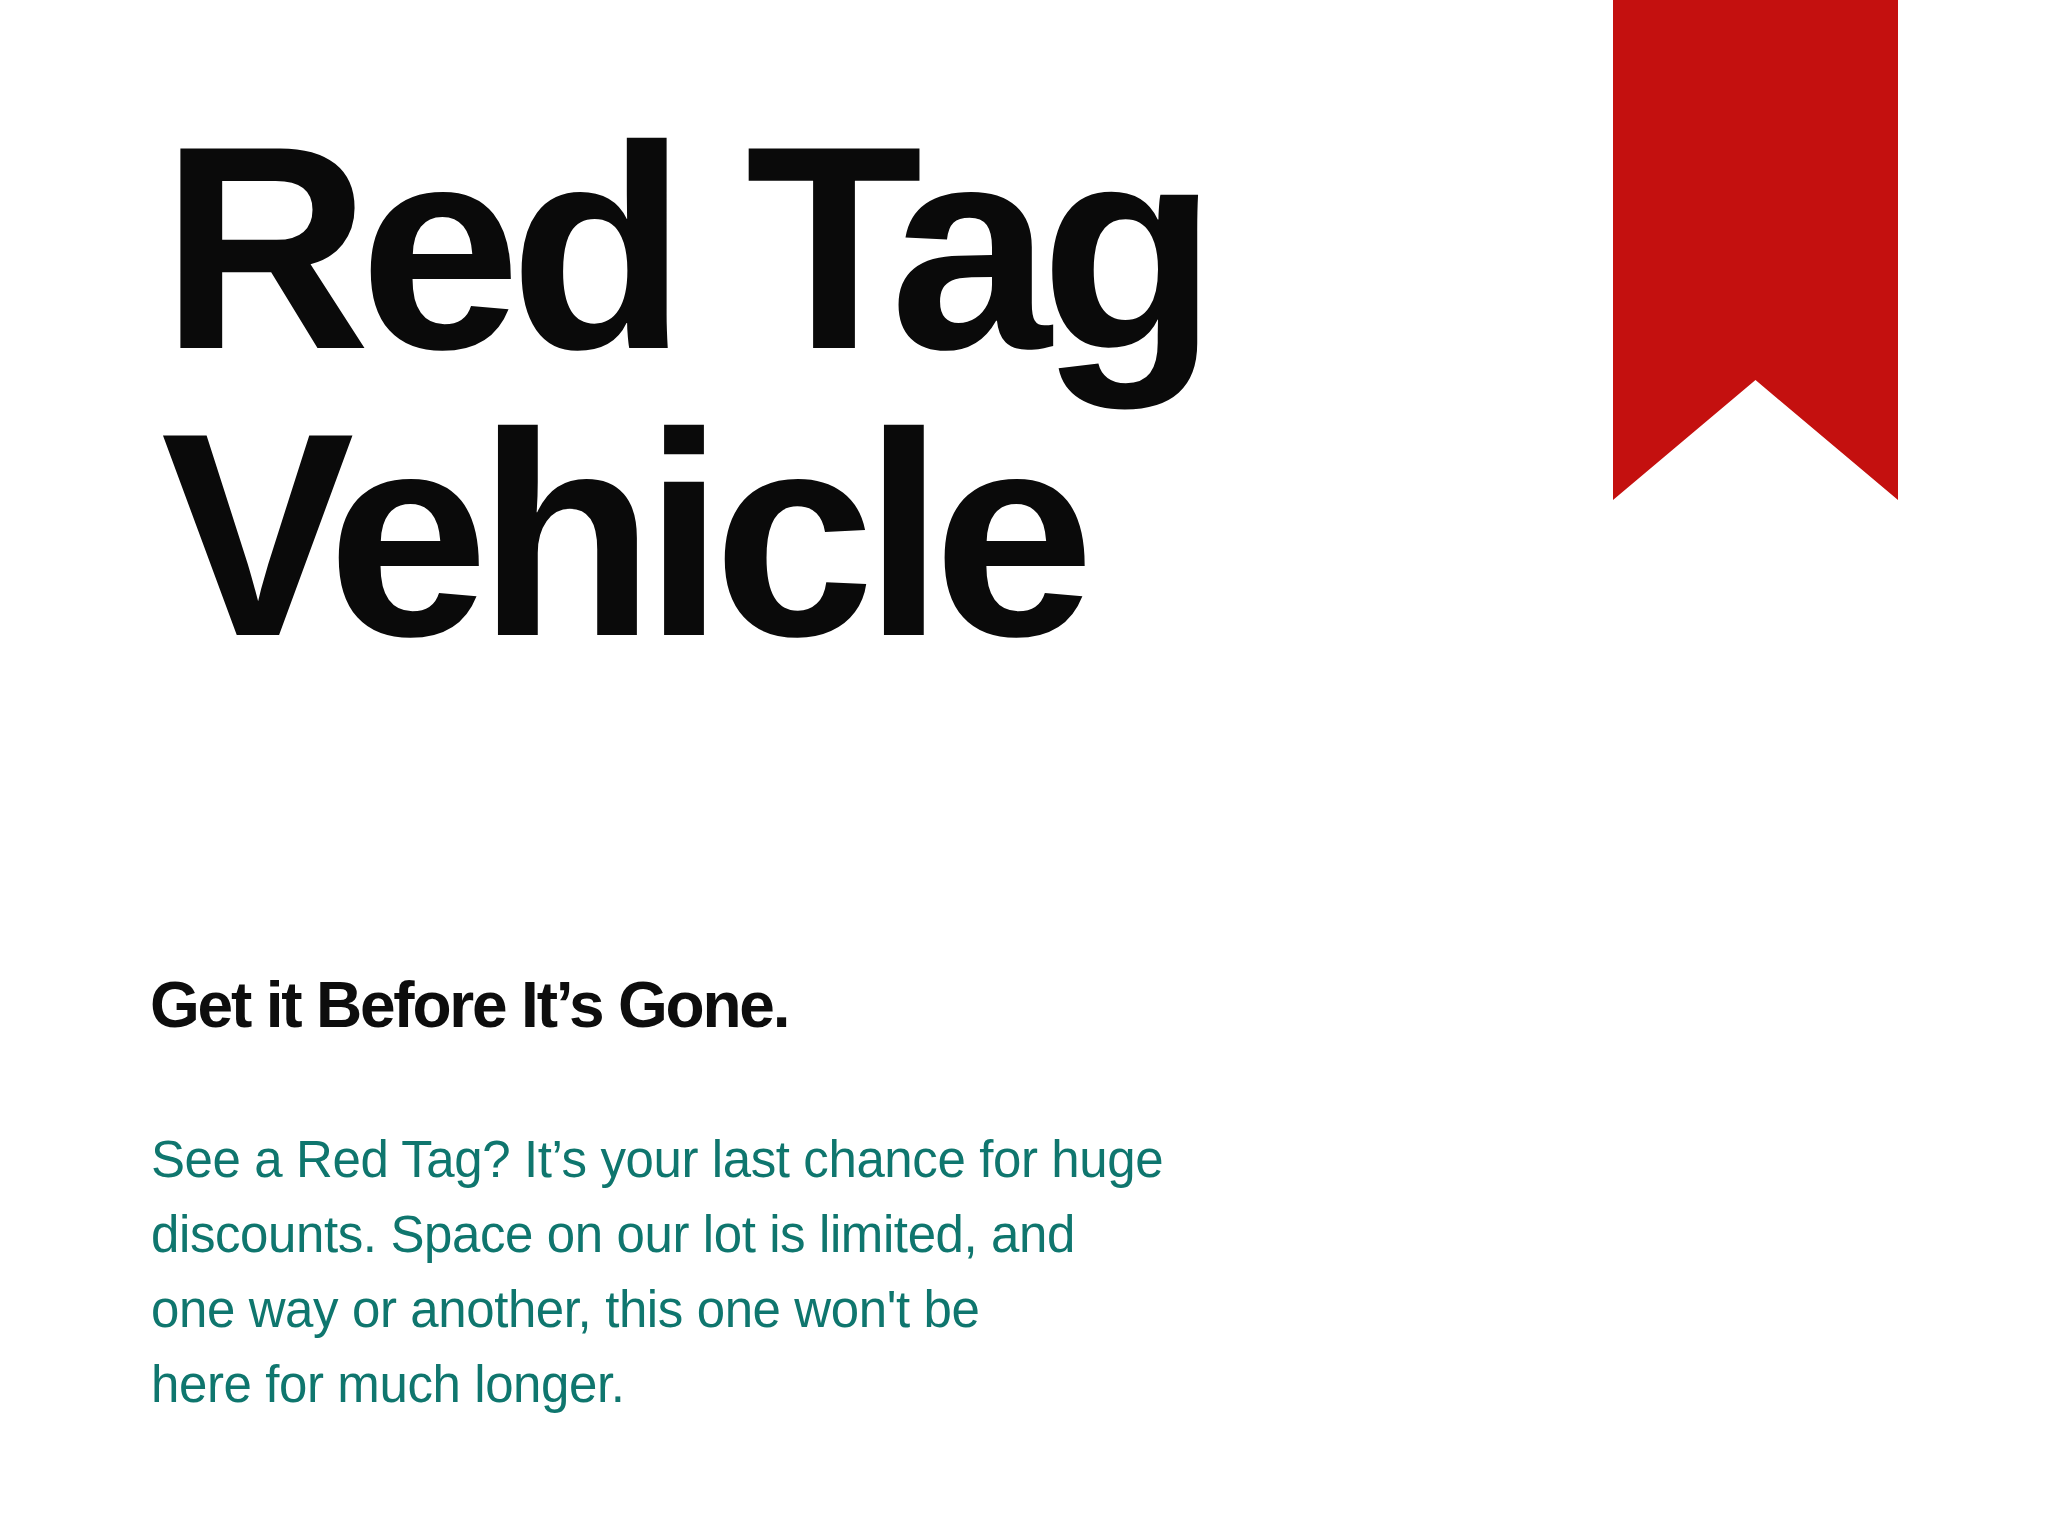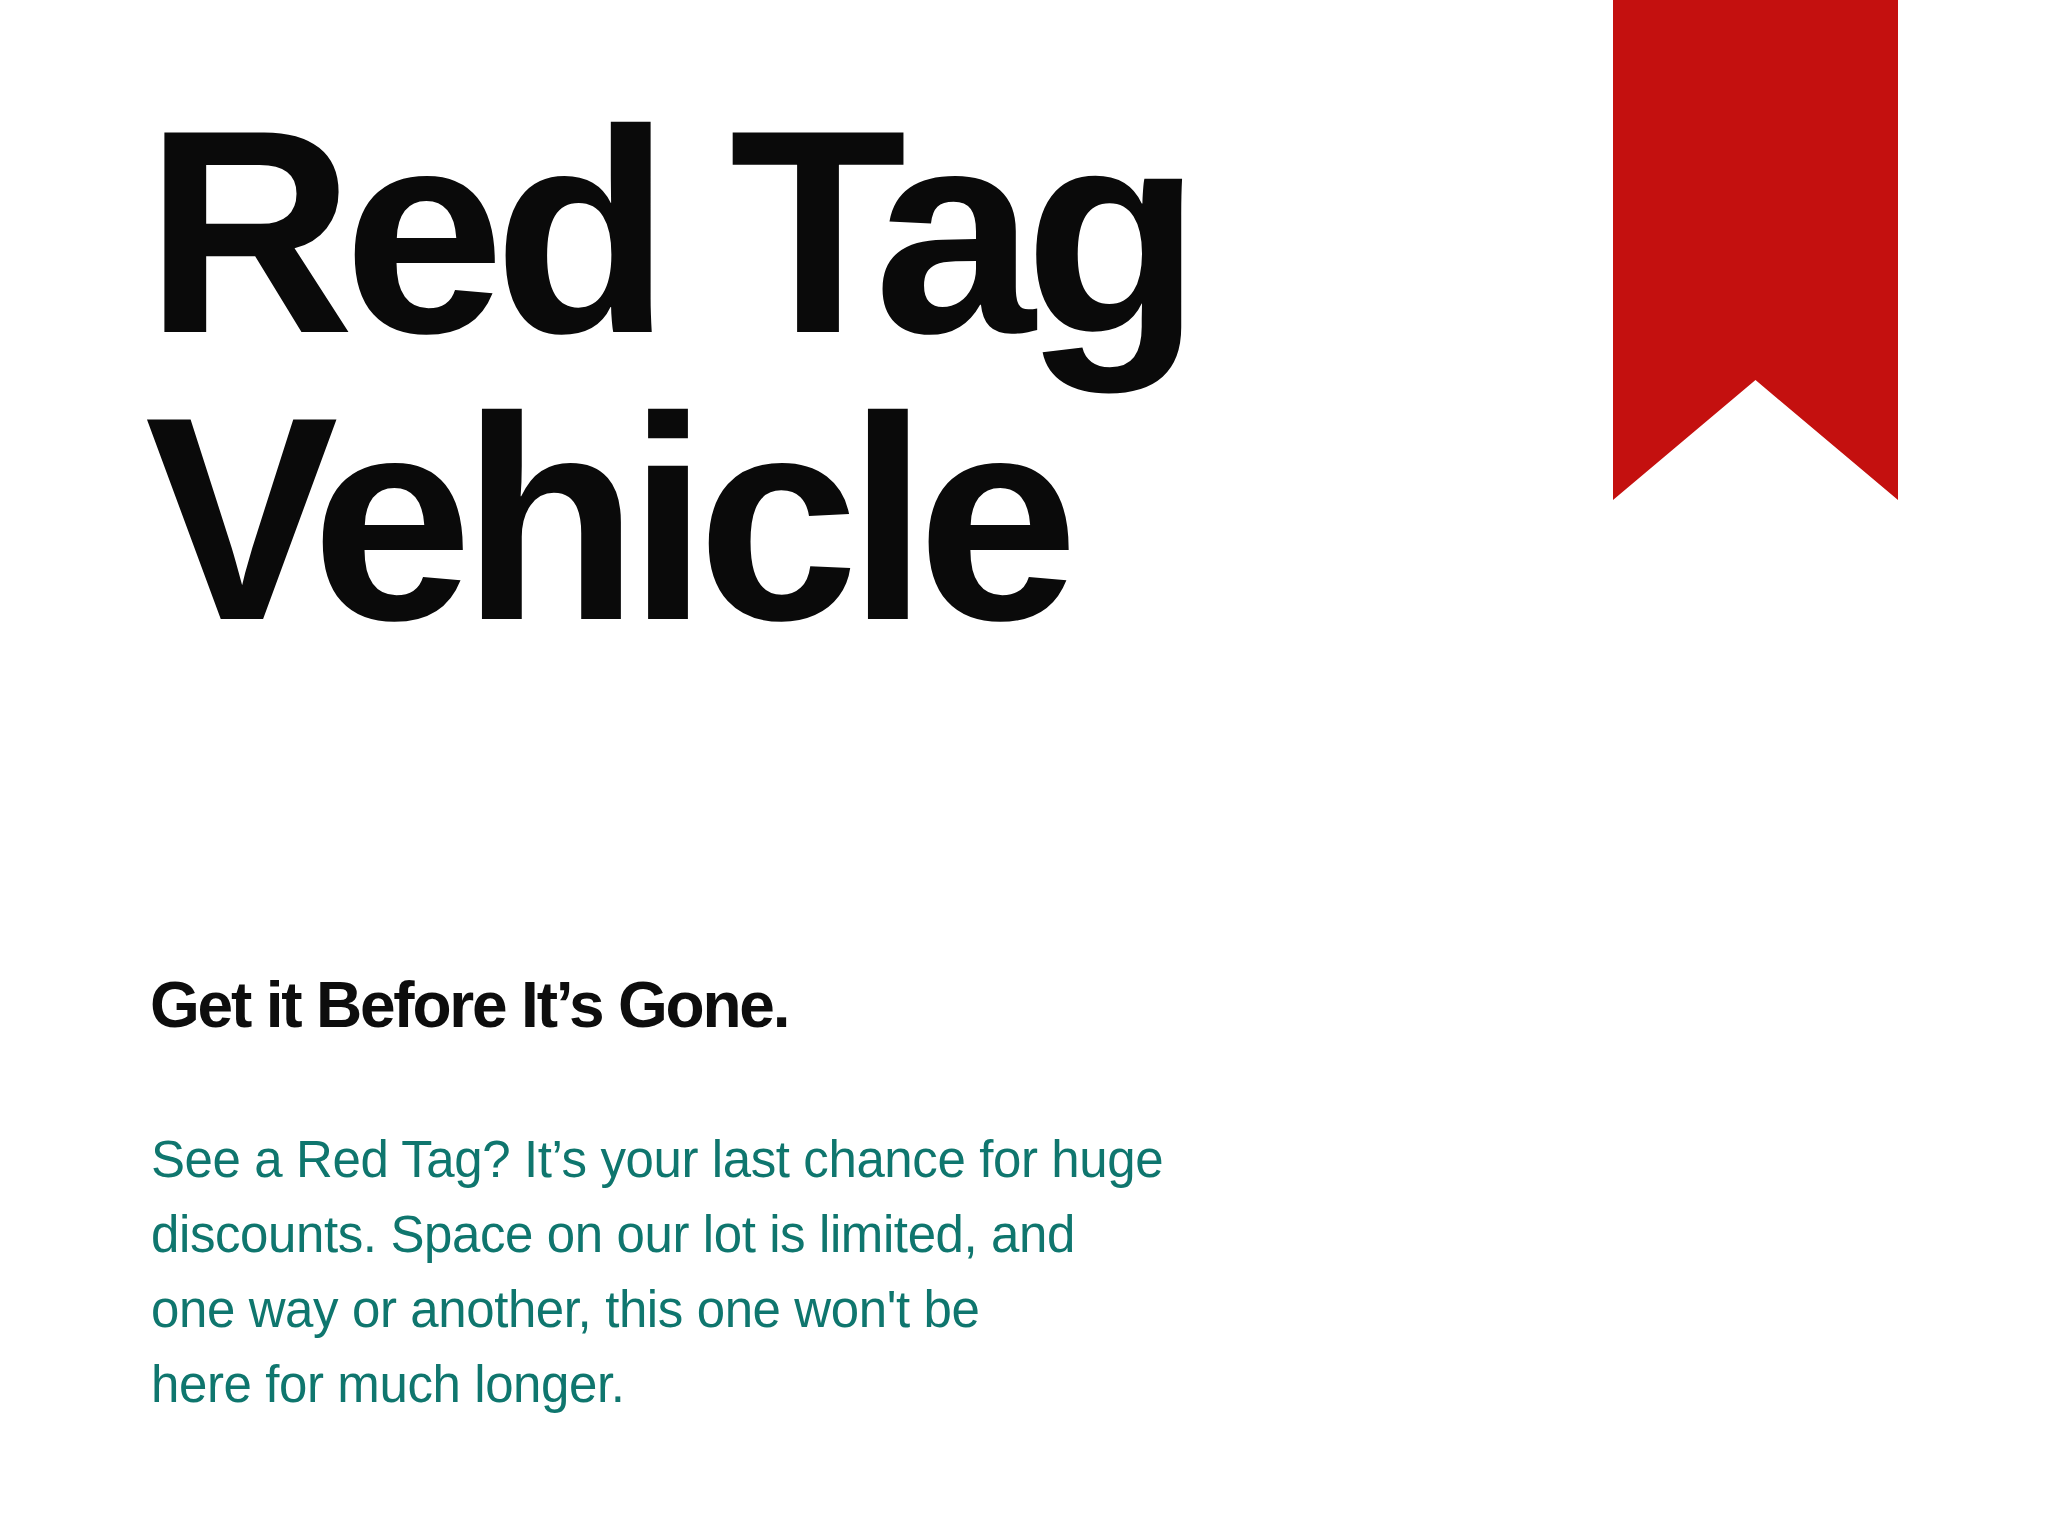--- a/index.html
+++ b/index.html
@@ -35,21 +35,21 @@
     -webkit-clip-path: polygon(0% 0%, 100% 0%, 100% 100%, 50% 76.1%, 0% 100%);
     clip-path: polygon(0% 0%, 100% 0%, 100% 100%, 50% 76.1%, 0% 100%);
   }
 
   
   .headline {
     position: absolute;
     left: 145px;
     top: 88px;
     width: 1300px;
-    margin: 0;
+    margin: 16px;
     font-family: "Liberation Sans", sans-serif;
     font-weight: 700;
     font-size: 290px;
     line-height: 0.99;
     letter-spacing: -11px;
     color: #0a0a0a;
     white-space: pre-line;
   }
 
   

